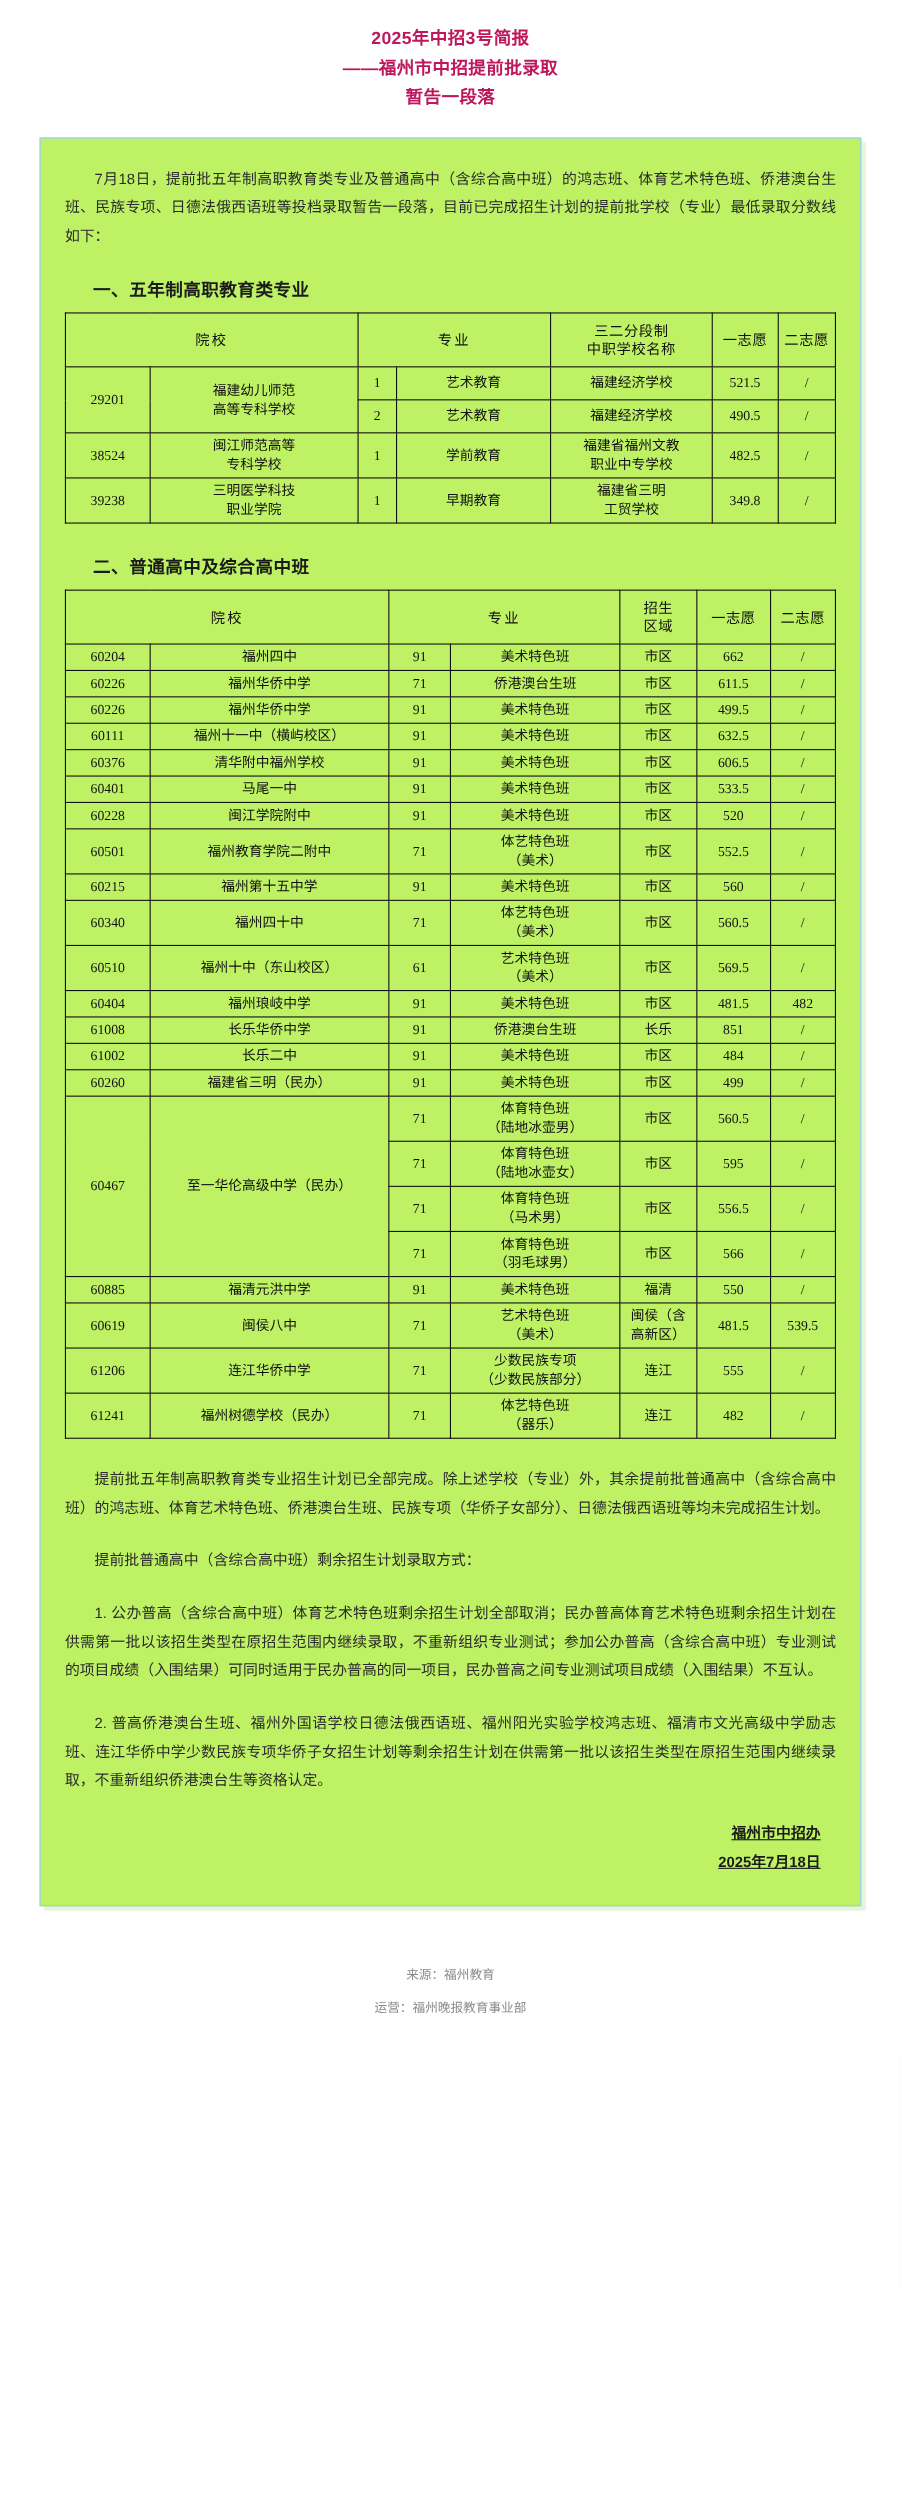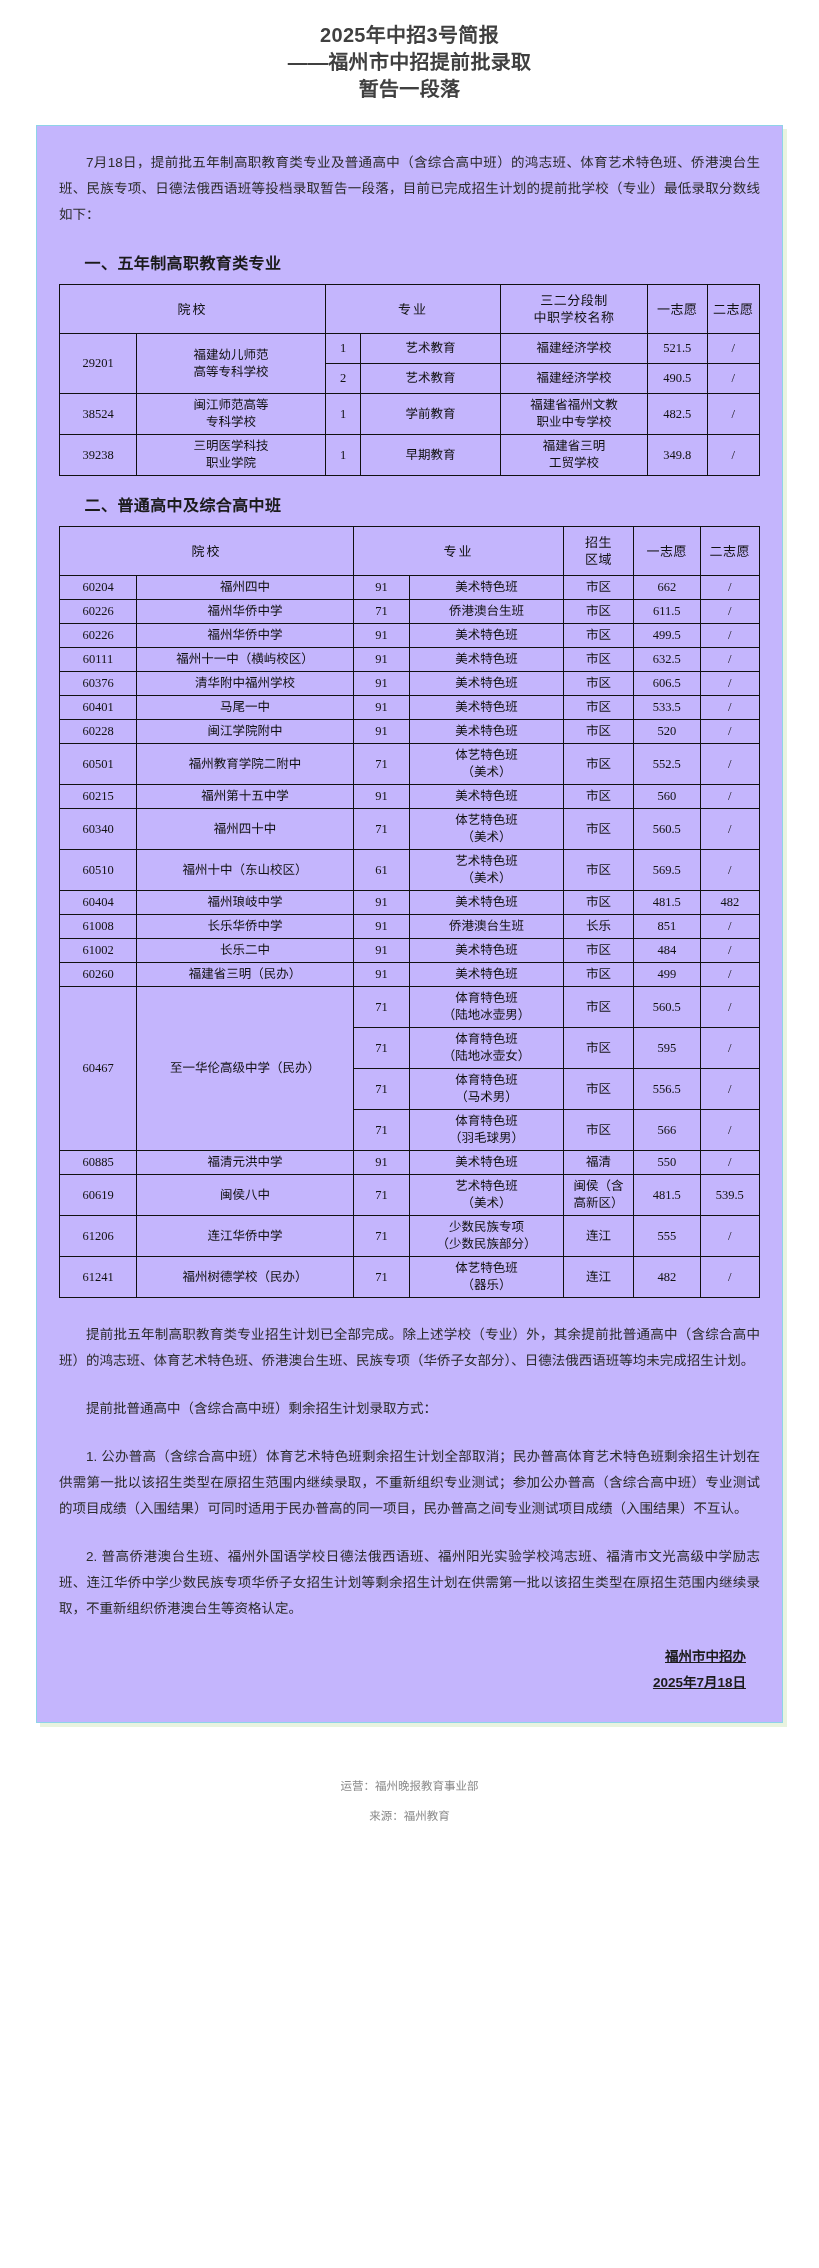--- a/index.html
+++ b/index.html
@@ -21,35 +21,35 @@
     padding: 0;
     position: relative;
   }
 
   
   .title-block {
     text-align: center;
     padding: 22px 40px 8px 40px;
   }
   .title-line {
-    color: #404040;
+    color: #be185d;
     font-weight: bold;
-    font-size: 20px;
+    font-size: 16px;
     line-height: 27px;
     letter-spacing: 0.3px;
   }
 
   
   .card-wrap {
     padding: 14px 36px 22px 36px;
   }
   .card {
     border: 1px solid #8fd3e8;
     box-shadow: 4px 4px 0 0 #e8f3df;
-    background: #c4b5fd;
+    background: #bef264;
     box-sizing: border-box;
     padding: 24px 22px 26px 22px;
   }
 
   .para {
     font-size: 13.5px;
     line-height: 26px;
     color: #2b2b2b;
     text-align: justify;
     text-justify: inter-ideograph;
@@ -222,21 +222,21 @@
             <td>
               <span class="cell-sub">福建省三明</span>
               <span class="cell-sub">工贸学校</span>
             </td>
             <td>349.8</td>
             <td>/</td>
           </tr>
         </tbody>
       </table>
 
-      <div class="section-head" style="margin-top:16px">二、普通高中及综合高中班</div>
+      <div class="section-head" style="margin-top:26px">二、普通高中及综合高中班</div>
 
       <table class="grid t2">
         <colgroup>
           <col class="c-code">
             <col class="c-name">
             <col class="c-no">
             <col class="c-major">
           <col class="c-area">
             <col class="c-v1">
             <col class="c-v2">
@@ -498,17 +498,17 @@
 
       <div class="sign">
         <div>福州市中招办</div>
         <div>2025年7月18日</div>
       </div>
 
     </div>
   </div>
 
   <div class="footer">
+    <div>来源：福州教育</div>
     <div>运营：福州晚报教育事业部</div>
-    <div>来源：福州教育</div>
   </div>
 
 </div>
 
 </body></html>

